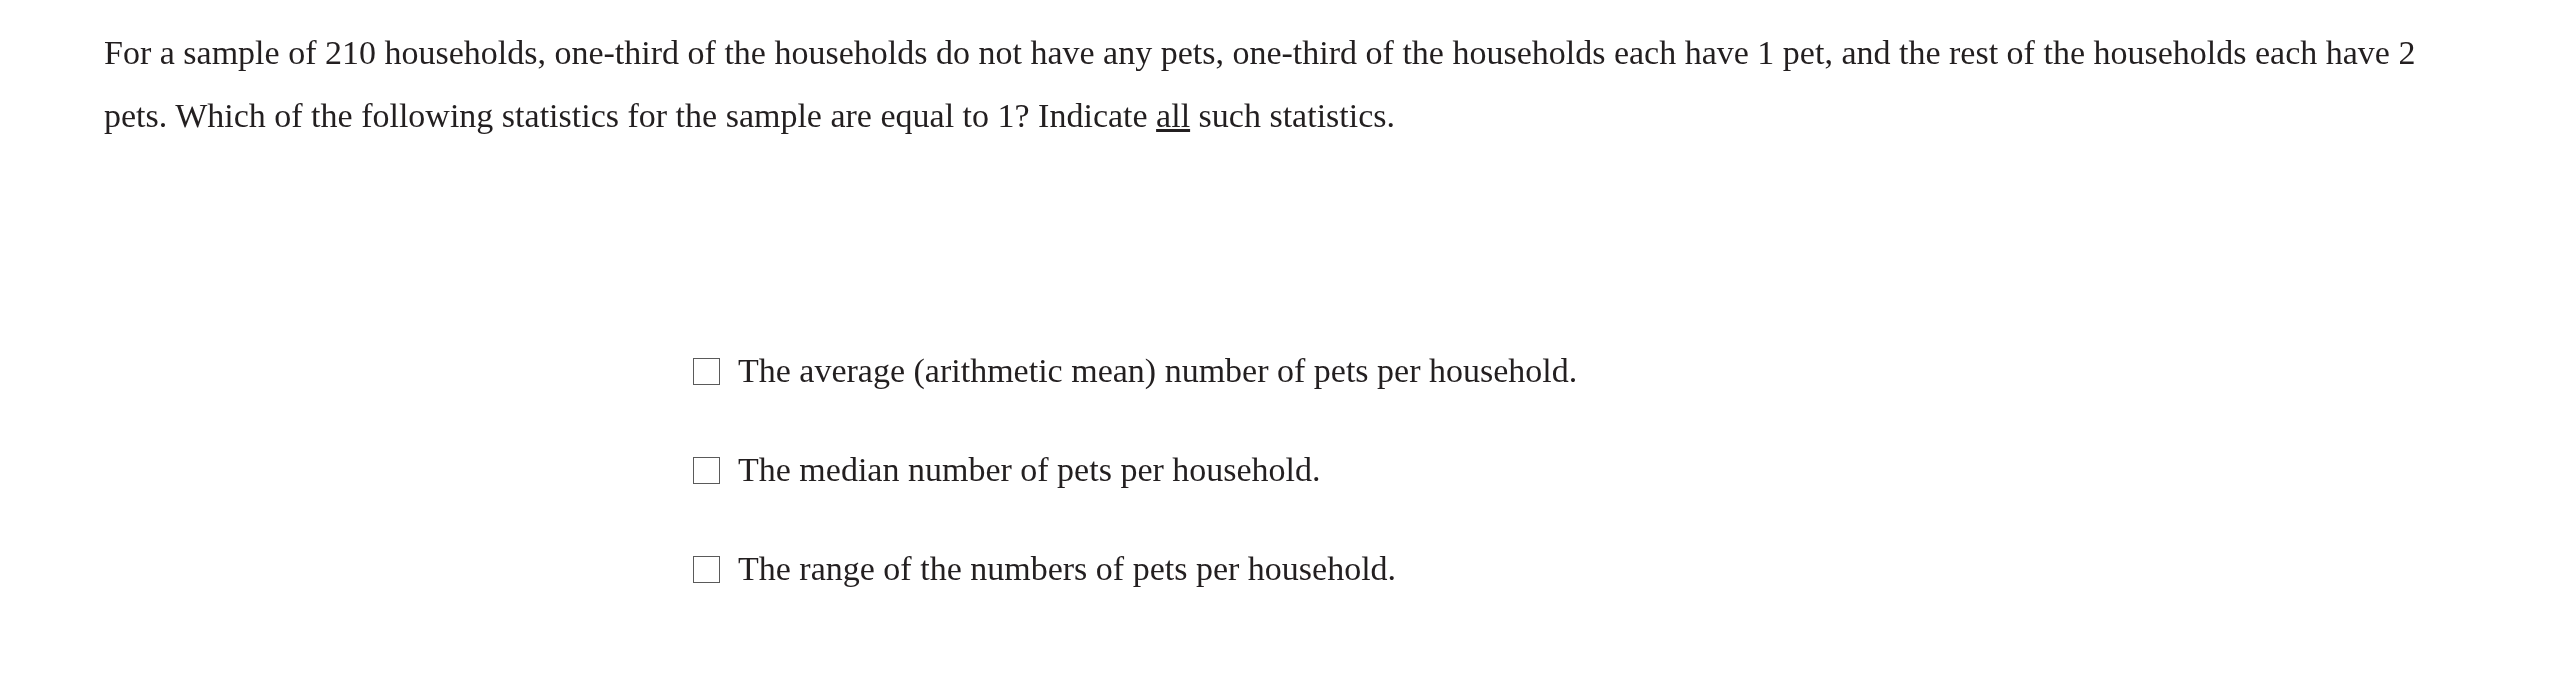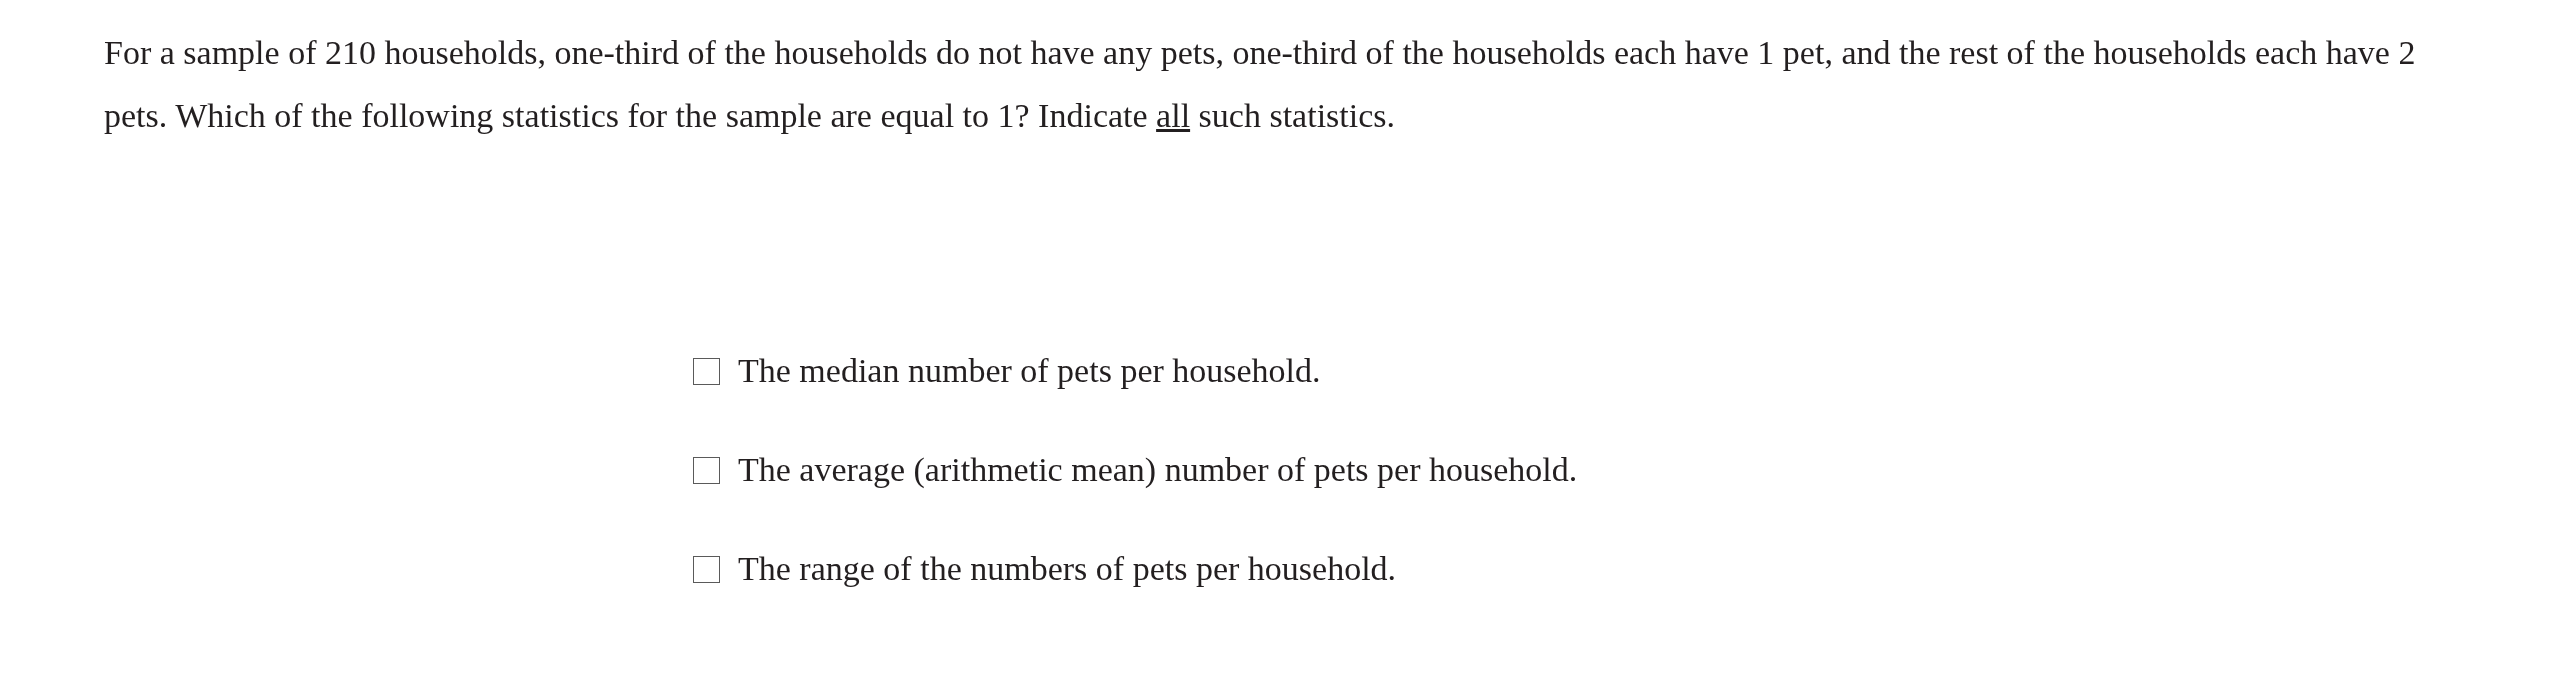--- a/index.html
+++ b/index.html
@@ -74,26 +74,26 @@
 <div class="page">
 
   <div class="question-stem">
     <span>For a sample of 210 households, one-third of the households do not have any pets, one-third of the households each have 1 pet, and the rest of the households each have 2 pets. Which of the following statistics for the sample are equal to 1? Indicate </span><span class="underlined">all</span><span> such statistics.</span>
   </div>
 
   <div class="options">
 
     <div class="option-row">
       <span class="checkbox"></span>
-      <span class="option-label">The median number of pets per household.</span>
+      <span class="option-label">The average (arithmetic mean) number of pets per household.</span>
     </div>
 
     <div class="option-row">
       <span class="checkbox"></span>
-      <span class="option-label">The average (arithmetic mean) number of pets per household.</span>
+      <span class="option-label">The median number of pets per household.</span>
     </div>
 
     <div class="option-row">
       <span class="checkbox"></span>
       <span class="option-label">The range of the numbers of pets per household.</span>
     </div>
 
   </div>
 
 </div>

